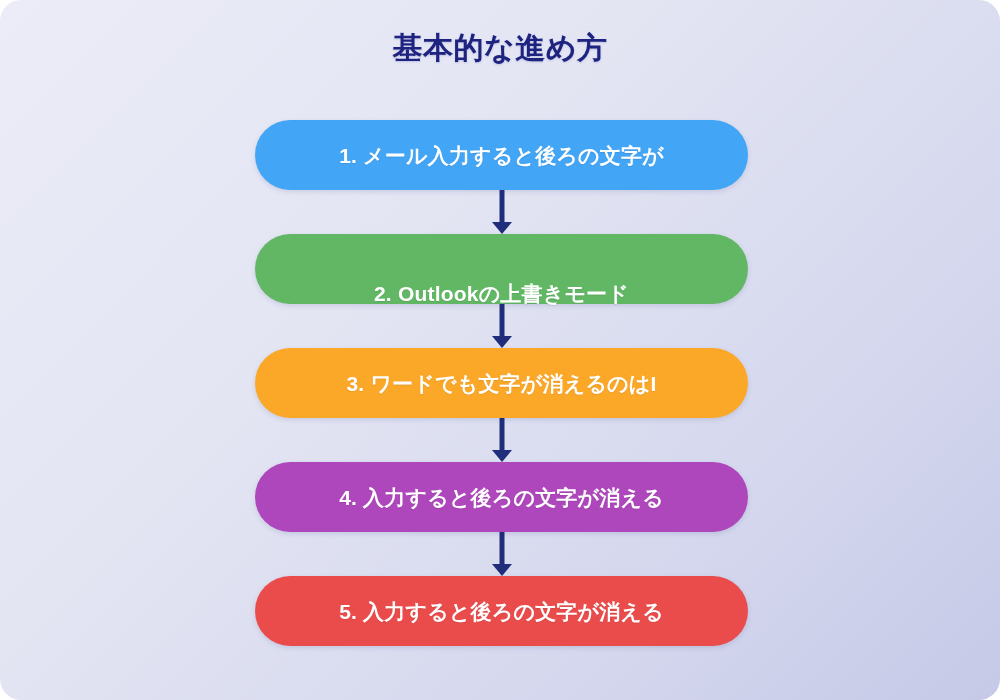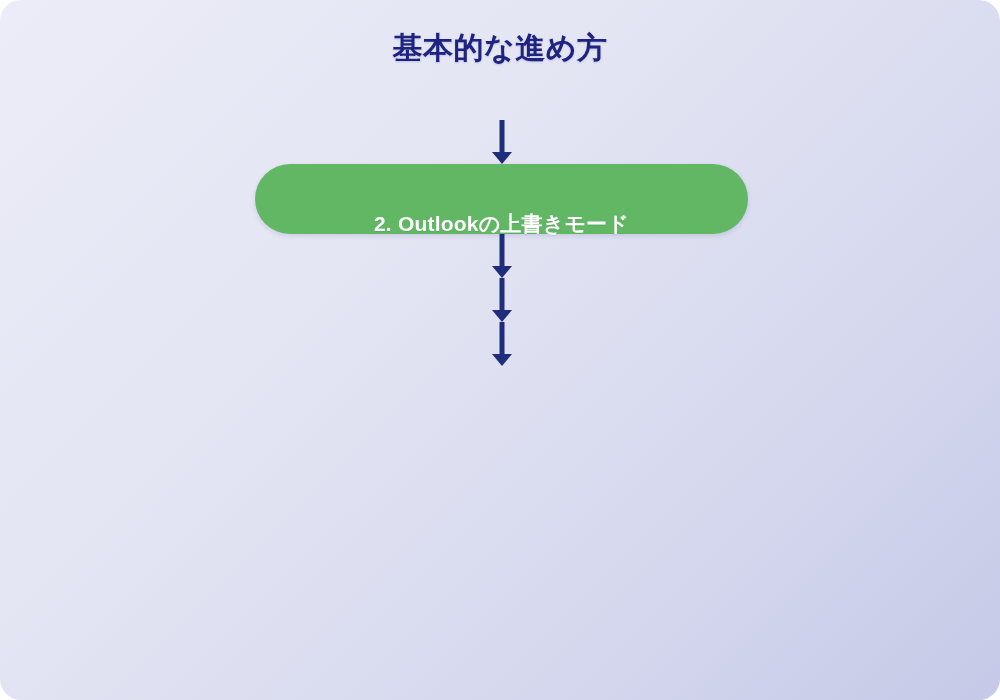--- a/index.html
+++ b/index.html
@@ -100,44 +100,64 @@
 </style>
 </head>
 <body>
 
 <div id="flowchart-canvas">
 
   <div id="chart-title">基本的な進め方</div>
 
   <div id="steps-stack">
 
+    <div class="step-row">
+      <div class="step-box" style="background:#42a5f5;">
+        <span class="step-label">1. メール入力すると後ろの文字が</span>
+      </div>
+    </div>
 
     <div class="connector">
       <div class="stem"></div>
       <div class="head"></div>
     </div>
 
     <div class="step-row">
       <div class="step-box" style="background:#62b765;align-items:flex-end;">
         <span class="step-label">2. Outlookの上書きモード</span>
       </div>
     </div>
 
     <div class="connector">
       <div class="stem"></div>
       <div class="head"></div>
     </div>
 
+    <div class="step-row">
+      <div class="step-box" style="background:#fba829;">
+        <span class="step-label">3. ワードでも文字が消えるのはI</span>
+      </div>
+    </div>
 
     <div class="connector">
       <div class="stem"></div>
       <div class="head"></div>
     </div>
 
+    <div class="step-row">
+      <div class="step-box" style="background:#ae47bc;">
+        <span class="step-label">4. 入力すると後ろの文字が消える</span>
+      </div>
+    </div>
 
     <div class="connector">
       <div class="stem"></div>
       <div class="head"></div>
     </div>
 
+    <div class="step-row">
+      <div class="step-box" style="background:#ea4c4c;">
+        <span class="step-label">5. 入力すると後ろの文字が消える</span>
+      </div>
+    </div>
 
   </div>
 </div>
 
 </body></html>

